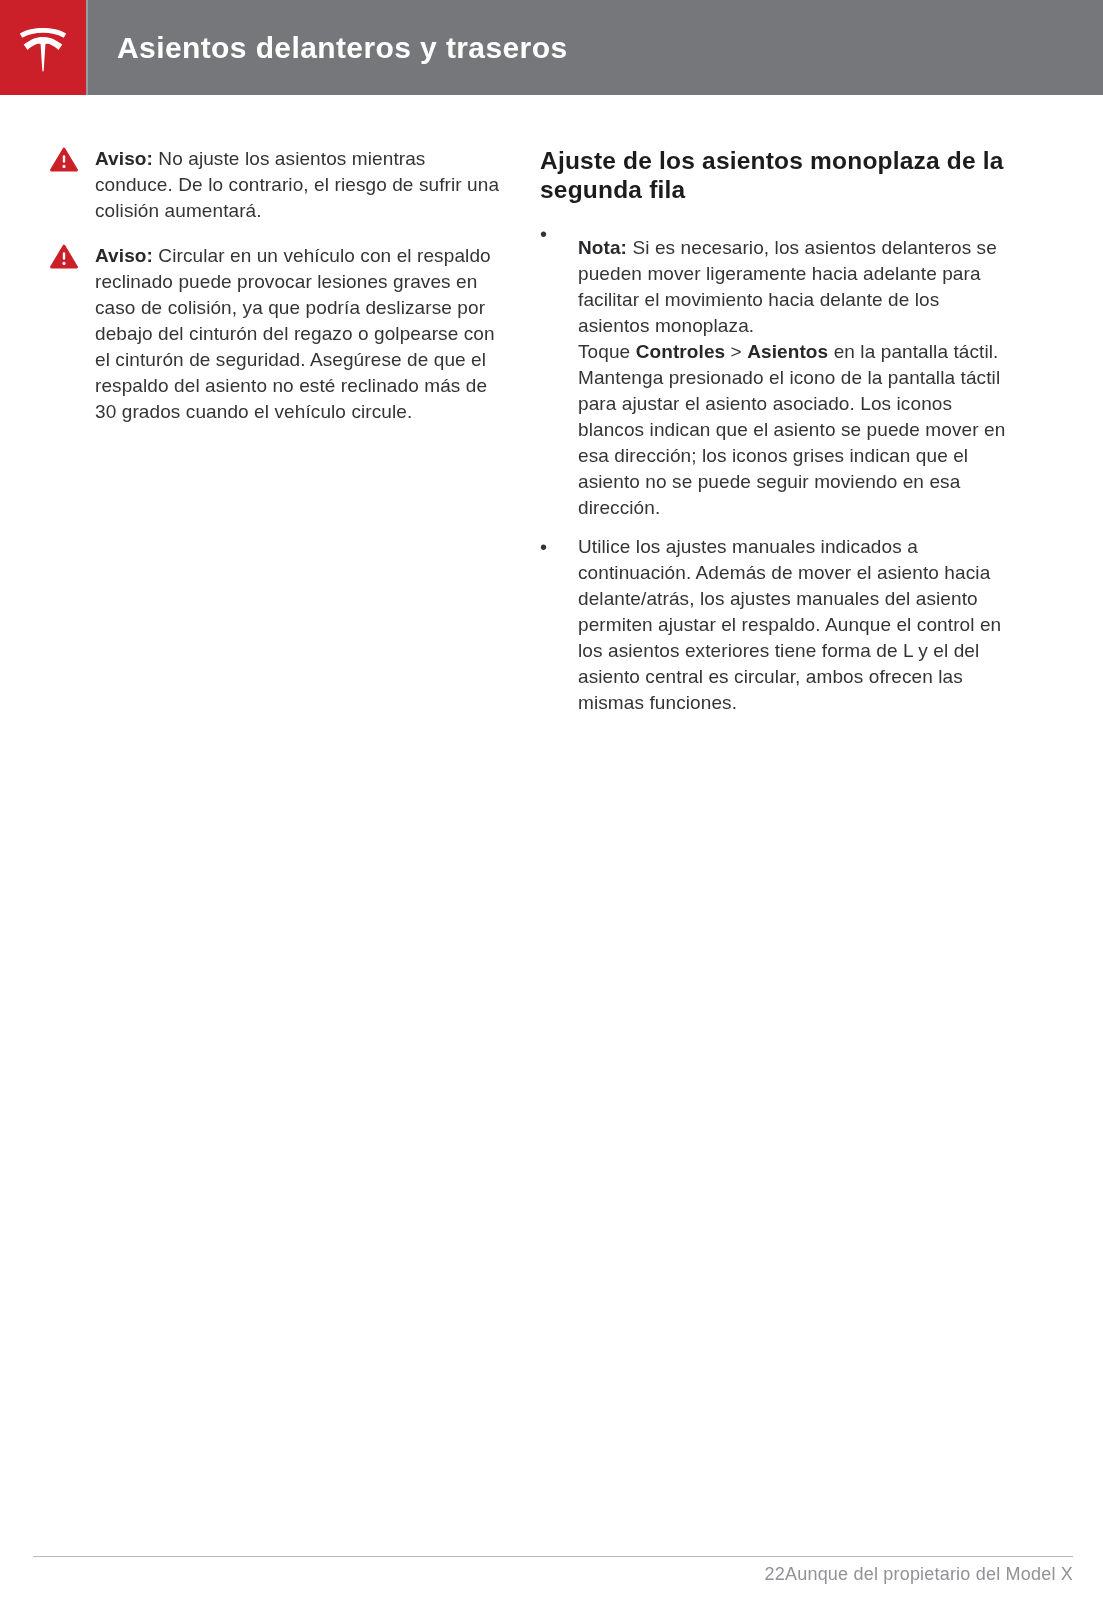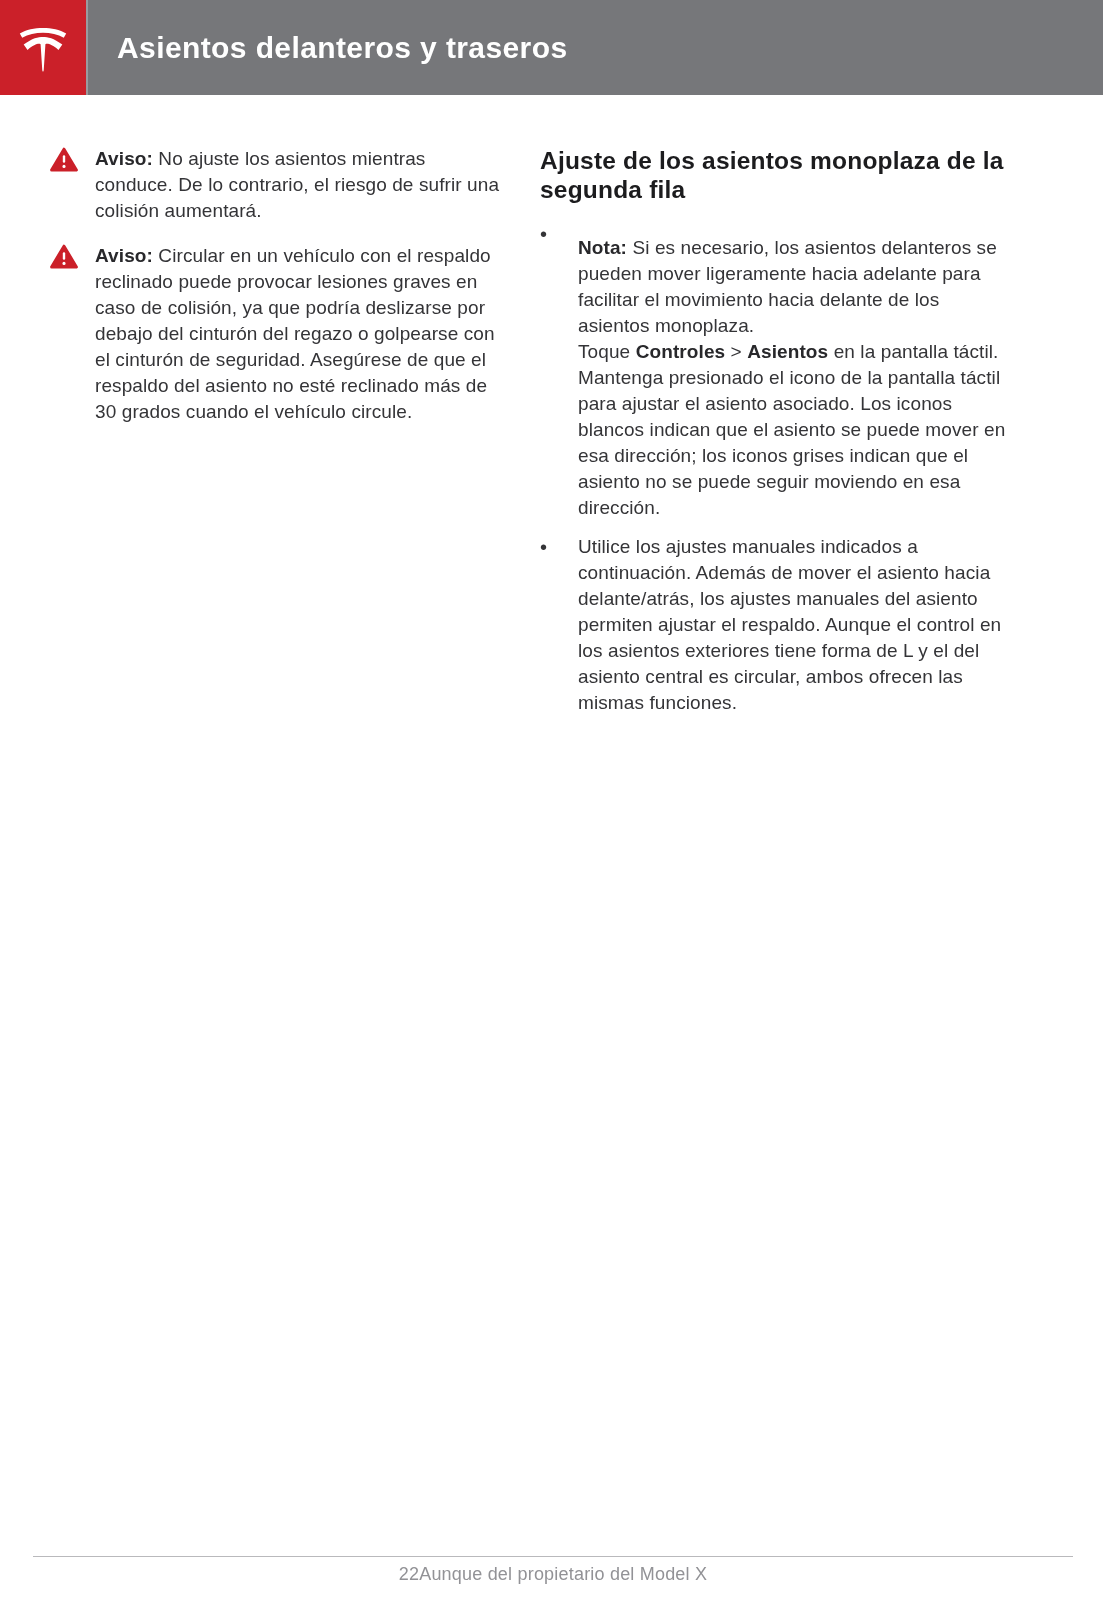--- a/index.html
+++ b/index.html
@@ -66,21 +66,21 @@
   }
   .bullet-body { flex: 1; min-width: 0; }
   .note { margin-top: 14px; }
 
   
   .footer {
     position: absolute;
     left: 33px; right: 30px; top: 1556px;
     border-top: 1px solid #b9b9bc;
     padding-top: 7px;
-    display: flex; justify-content: center; align-items: baseline;
+    display: flex; justify-content: flex-end; align-items: baseline;
     font-size: 18px; color: #929296; letter-spacing: 0.2px;
   }
 </style>
 </head>
 <body>
 
 <div class="page">
 
   <header class="header">
     <div class="logo-box">

